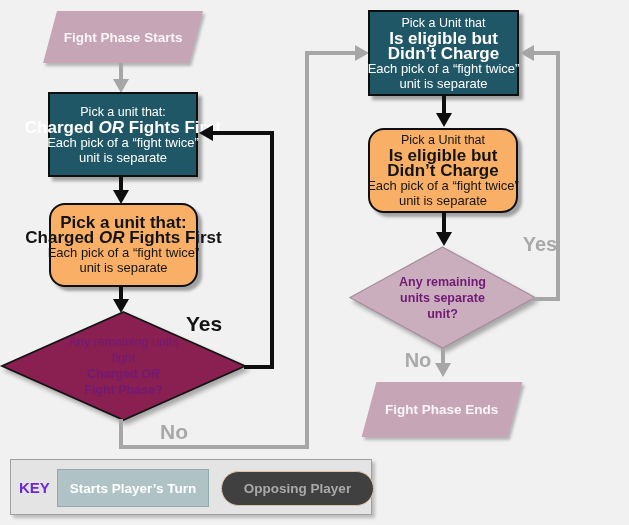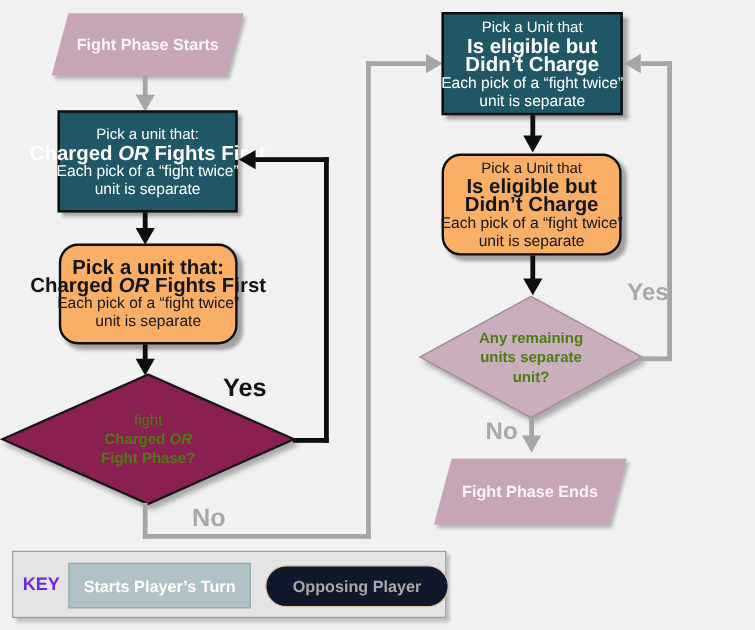--- a/index.html
+++ b/index.html
@@ -20,21 +20,21 @@
   .ln   { line-height:15px; font-size:12.5px; white-space:nowrap; }
   .ln.b { font-weight:bold; font-size:17px; }
   .ln.s { font-size:13px; }
   .it   { font-style:italic; }
 
   
   .diamond { position:absolute; }
   .diamond svg { position:absolute; left:0; top:0; width:100%; height:100%; overflow:visible;
                  filter:drop-shadow(3px 4px 2px rgba(0,0,0,.3)); }
   .dtext { position:absolute; left:0; top:0; right:0; bottom:0; display:flex; flex-direction:column;
-           justify-content:center; align-items:center; text-align:center; color:#4d7c0f; }
+           justify-content:center; align-items:center; text-align:center; color:#701a75; }
   .dtext .ln { line-height:16px; font-size:12.5px; }
 
   
   .seg { position:absolute; }
   .segb { background:#0e0e0e; }
   .segg { background:#a6a6a6; }
   .ah { position:absolute; width:0; height:0; }
   .ah-down-b  { border-left:8px solid transparent; border-right:8px solid transparent; border-top:14px solid #0e0e0e; }
   .ah-down-g  { border-left:8px solid transparent; border-right:8px solid transparent; border-top:14px solid #a6a6a6; }
   .ah-left-b  { border-top:8px solid transparent; border-bottom:8px solid transparent; border-right:14px solid #0e0e0e; }
@@ -47,21 +47,21 @@
 
   
   .keybox { position:absolute; left:10px; top:459px; width:362px; height:56px; background:#e4e4e4;
             border:1.5px solid #9f9f9f; box-sizing:border-box; box-shadow:3px 3px 3px rgba(0,0,0,.22);
             display:flex; align-items:center; }
   .keytitle { position:absolute; left:8px; top:0; height:100%; display:flex; align-items:center;
               font-weight:bold; font-size:15px; color:#6d28d9; }
   .key-current { position:absolute; left:46px; top:9px; width:152px; height:38px; background:#afc3c6;
                  border:1px solid #93a9ad; box-sizing:border-box; display:flex; align-items:center;
                  justify-content:center; color:#ffffff; font-weight:bold; font-size:13.5px; }
-  .key-opposing { position:absolute; left:210px; top:11px; width:153px; height:35px; background:#0f172a;
+  .key-opposing { position:absolute; left:210px; top:11px; width:153px; height:35px; background:#404040;
                   border:1px solid #ddc4aa; border-radius:18px; box-sizing:border-box; display:flex;
                   align-items:center; justify-content:center; color:#a9a9a9; font-weight:bold; font-size:13.5px; }
 </style>
 </head>
 <body>
 
 <div class="canvas">
 
   <div class="para" style="left:50px; top:11px; width:146px; height:52px;">
     <span>Fight Phase Starts</span>
@@ -88,20 +88,21 @@
   </div>
 
   <div class="seg segb" style="left:119px; top:287px; width:4px; height:13px;"></div>
   <div class="ah ah-down-b" style="left:113px; top:299px;"></div>
 
   <div class="diamond" style="left:2px; top:312px; width:243px; height:108px;">
     <svg viewBox="0 0 100 100" preserveAspectRatio="none">
       <polygon points="50,0 100,50 50,100 0,50" fill="#8a1f52" stroke="#141414" stroke-width="1.8" vector-effect="non-scaling-stroke"></polygon>
     </svg>
     <div class="dtext">
+      <div class="ln">Any remaining units</div>
       <div class="ln">fight</div>
       <div class="ln b"><span>Charged </span><span class="it">OR</span></div>
       <div class="ln b">Fight Phase?</div>
     </div>
   </div>
 
   <div class="seg segb" style="left:244px; top:365px; width:30px; height:4px;"></div>
   <div class="seg segb" style="left:270px; top:131px; width:4px; height:238px;"></div>
   <div class="seg segb" style="left:212px; top:131px; width:62px; height:4px;"></div>
   <div class="ah ah-left-b" style="left:199px; top:125px;"></div>

